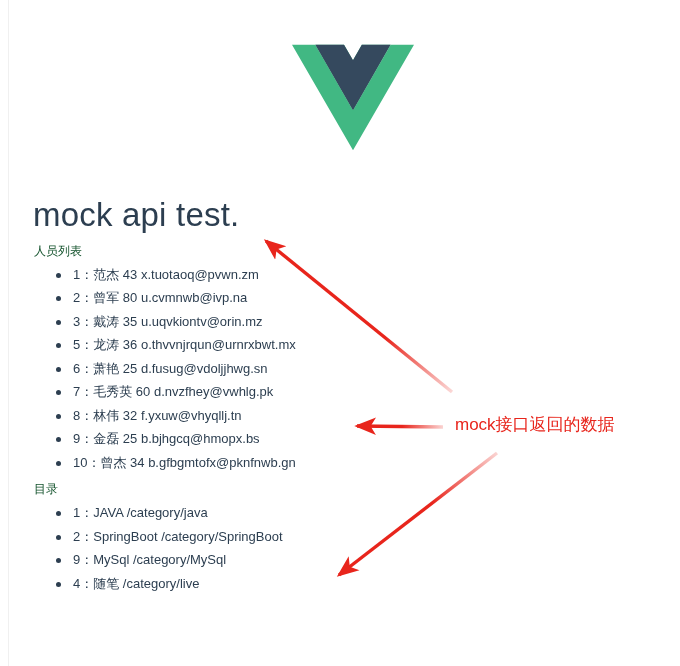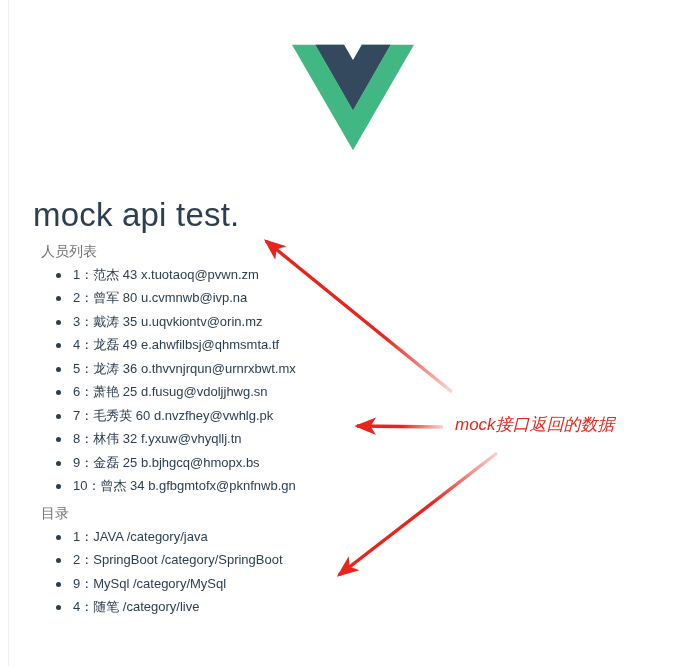--- a/index.html
+++ b/index.html
@@ -47,24 +47,24 @@
   #page-title {
     font-size: 33px;
     font-weight: 400;
     line-height: 1.15;
     margin: 0 0 8px 0;
     color: #2c3e50;
     letter-spacing: 0.2px;
   }
 
   .section-label {
-    font-size: 14px;
+    font-size: 12px;
     line-height: 19px;
-    margin: 0 0 2px 8px;
-    color: #737373;
+    margin: 0 0 2px 1px;
+    color: #14532d;
   }
 
   .data-list {
     margin: 0 0 4px 0;
     padding: 0 0 0 40px;
     list-style: none;
   }
   .data-list li {
     position: relative;
     font-size: 13px;
@@ -84,21 +84,20 @@
   }
 
   #catalog-label { margin-top: 6px; }
 
   
   #annotation-layer {
     position: absolute;
     left: 0; top: 0;
     width: 680px; height: 666px;
     pointer-events: none;
-    font-style: italic;
   }
   #annotation-text {
     position: absolute;
     left: 455px;
     top: 414px;
     font-size: 17px;
     line-height: 22px;
     color: #e8251c;
     white-space: nowrap;
   }
@@ -119,21 +118,20 @@
 <div id="content">
 
   <h1 id="page-title">mock api test.</h1>
 
   <p class="section-label">人员列表</p>
 
   <ul class="data-list" id="people-list">
     <li>1：范杰 43 x.tuotaoq@pvwn.zm</li>
     <li>2：曾军 80 u.cvmnwb@ivp.na</li>
     <li>3：戴涛 35 u.uqvkiontv@orin.mz</li>
-    <li>4：龙磊 49 e.ahwfilbsj@qhmsmta.tf</li>
     <li>5：龙涛 36 o.thvvnjrqun@urnrxbwt.mx</li>
     <li>6：萧艳 25 d.fusug@vdoljjhwg.sn</li>
     <li>7：毛秀英 60 d.nvzfhey@vwhlg.pk</li>
     <li>8：林伟 32 f.yxuw@vhyqllj.tn</li>
     <li>9：金磊 25 b.bjhgcq@hmopx.bs</li>
     <li>10：曾杰 34 b.gfbgmtofx@pknfnwb.gn</li>
   </ul>
 
   <p class="section-label" id="catalog-label">目录</p>
 

